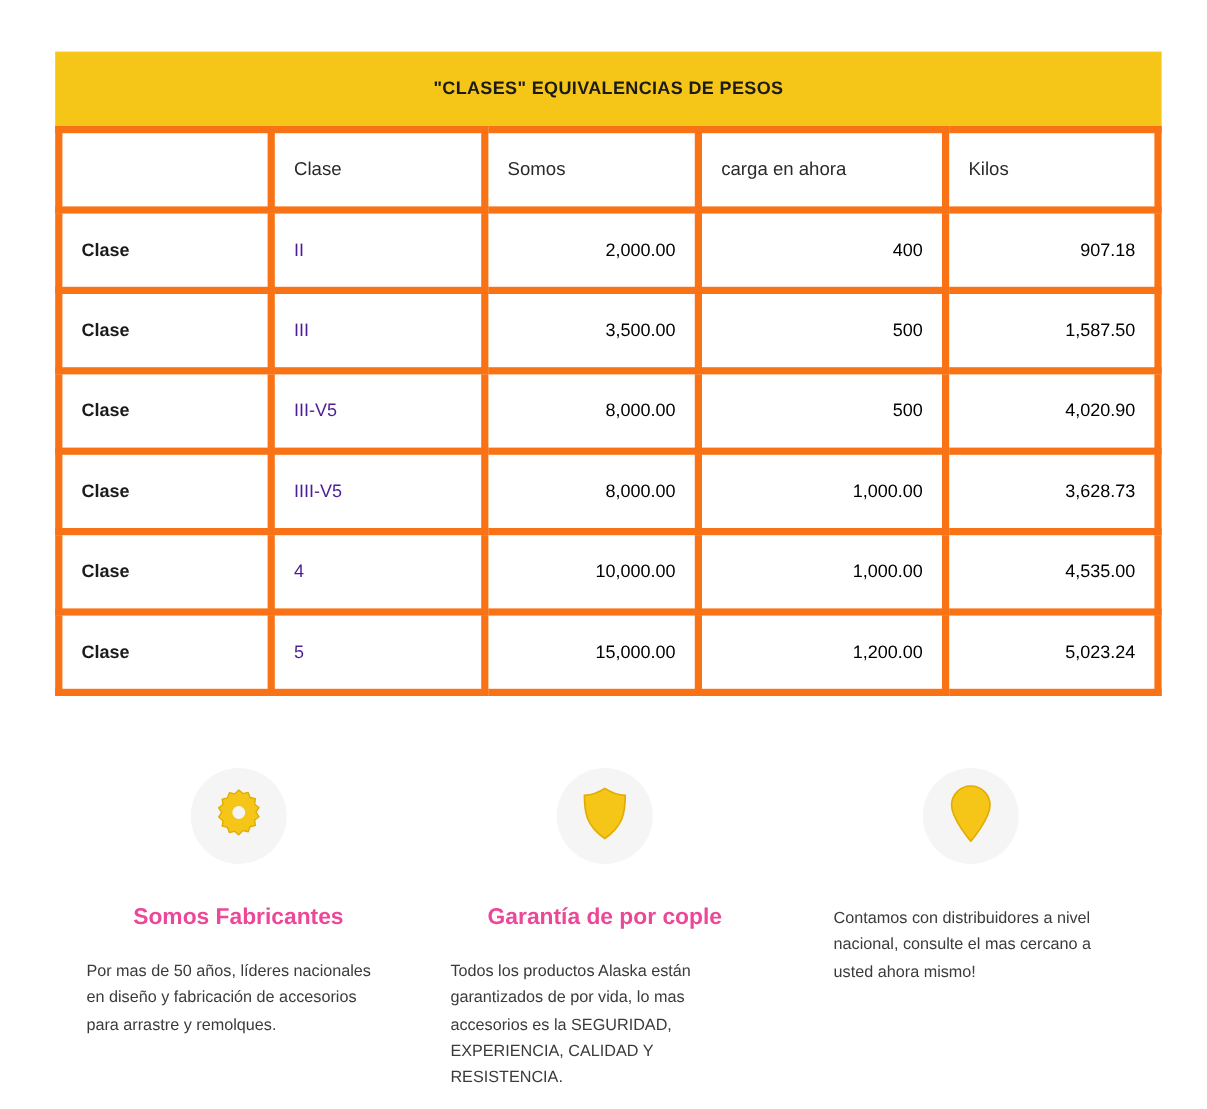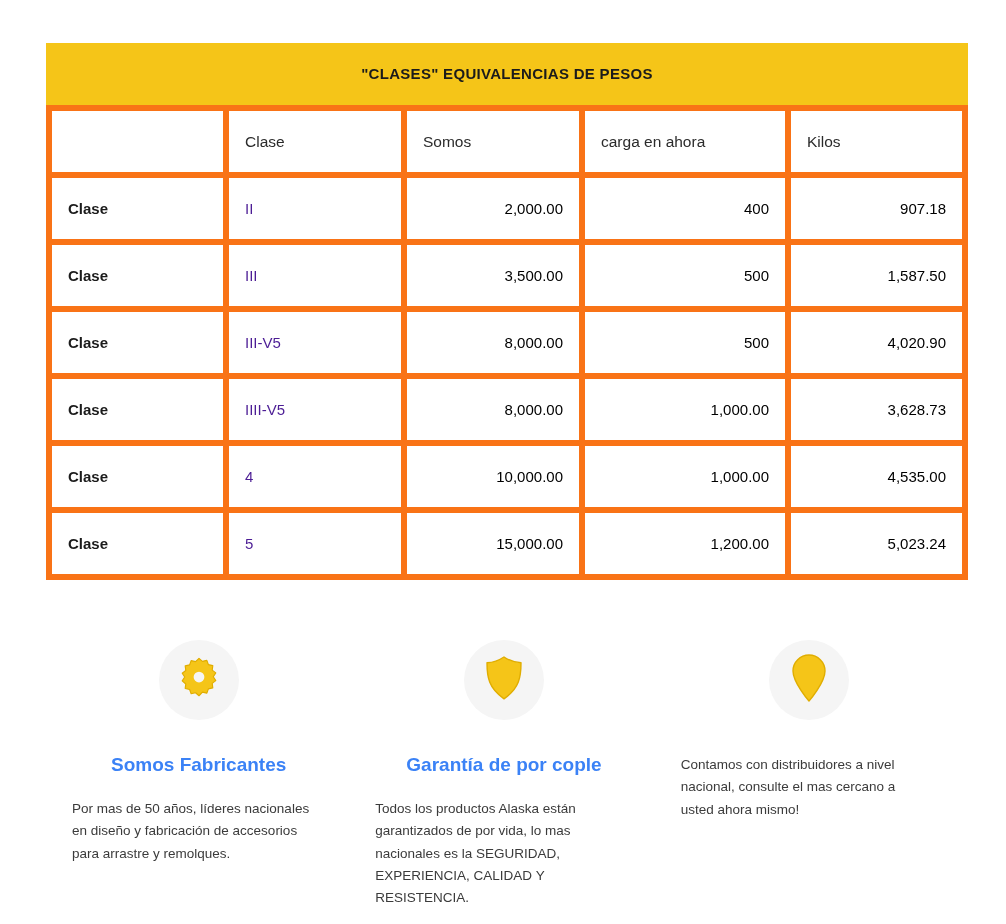--- a/index.html
+++ b/index.html
@@ -92,33 +92,33 @@
     background: #f5f5f5;
     margin: 0 auto 34px auto;
     display: flex;
     align-items: center;
     justify-content: center;
   }
   .feature h3 {
     margin: 0 0 22px 0;
     font-size: 19px;
     font-weight: bold;
-    color: #3b82f6;
+    color: #ec4899;
   }
   .feature p {
     margin: 0;
     font-size: 13.5px;
     line-height: 1.65;
     color: #3b3b3b;
     text-align: left;
     max-width: 250px;
   }
   .feature:nth-child(1) p { margin-left: 8px; }
   .feature:nth-child(2) p { margin-left: 6px; }
-  .feature:nth-child(3) p { margin-left: 6px; }
+  .feature:nth-child(3) p { margin-left: 20px; }
 </style>
 </head>
 <body>
 
 <div class="page">
 
   <div class="table-wrap">
     <table class="equiv">
       <caption>"CLASES" EQUIVALENCIAS DE PESOS</caption>
       <colgroup>
@@ -201,21 +201,21 @@
 
     <div class="feature">
       <div class="badge">
         <span>
           <svg width="44" height="48" viewBox="0 0 44 48" aria-hidden="true">
             <path d="M22 3C16 7 10 8.5 5 8.8c0 14 1.5 25.5 17 36 15.5-10.5 17-22 17-36C34 8.5 28 7 22 3z" fill="#f5c518" stroke="#e0ad00" stroke-width="1.4" stroke-linejoin="round"></path>
           </svg>
         </span>
       </div>
       <h3>Garantía de por cople</h3>
-      <p>Todos los productos Alaska están garantizados de por vida, lo mas nacionales es la SEGURIDAD, EXPERIENCIA, CALIDAD Y RESISTENCIA.</p>
+      <p>Todos los productos Alaska están garantizados de por vida, lo mas accesorios es la SEGURIDAD, EXPERIENCIA, CALIDAD Y RESISTENCIA.</p>
     </div>
 
     <div class="feature">
       <div class="badge">
         <span>
           <svg width="40" height="52" viewBox="0 0 40 52" aria-hidden="true">
             <path d="M20 3C11.2 3 4 10.1 4 18.9 4 30.5 20 49 20 49s16-18.5 16-30.1C36 10.1 28.8 3 20 3z" fill="#f5c518" stroke="#e0ad00" stroke-width="1.4" stroke-linejoin="round"></path>
           </svg>
         </span>
       </div>

